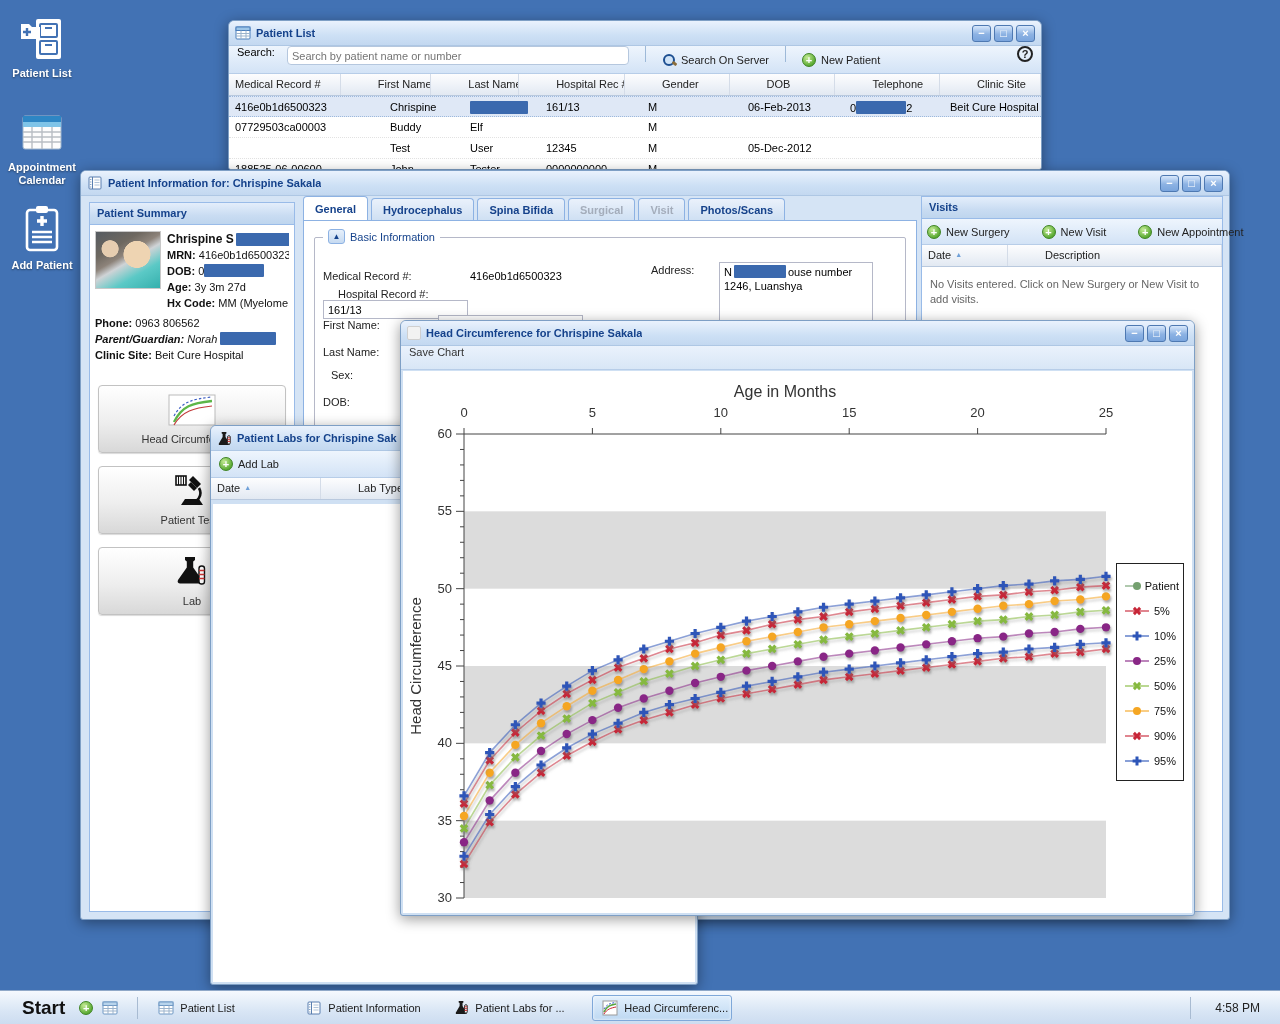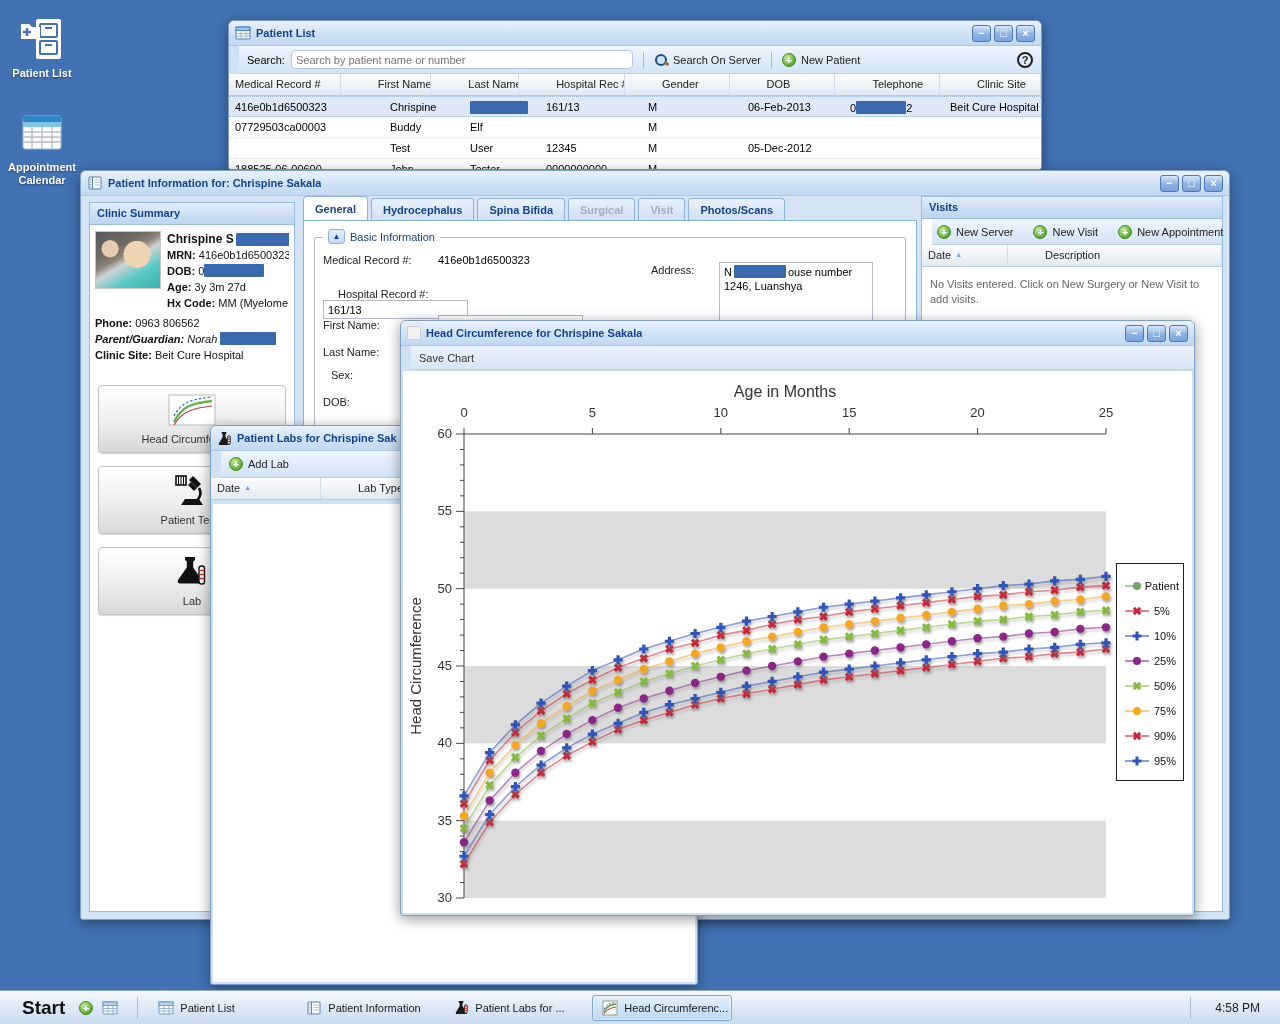--- a/index.html
+++ b/index.html
@@ -8,21 +8,21 @@
   #screen { position:absolute; width:1280px; height:1024px; background:#4272b4; overflow:hidden; }
 
   
   .win { position:absolute; background:#cfe0f3; border:1px solid #7e9fc5; border-radius:6px 6px 3px 3px; box-shadow:0 3px 14px rgba(0,0,0,.4); }
   .tbar { height:25px; display:flex; align-items:center; gap:5px; padding:0 6px; color:#15428b; font-weight:bold; font-size:11px;
           background:linear-gradient(#eaf2fd,#cde0f5 60%,#c3d8f0); border-radius:5px 5px 0 0; border-bottom:1px solid #aec7e4; }
   .tbar .ttl { white-space:nowrap; overflow:hidden; }
   .wctl { margin-left:auto; display:flex; gap:3px; }
   .wbtn { width:19px; height:17px; border:1px solid #4e79b2; border-radius:3px; background:linear-gradient(#d8e8fb,#8cb2e3 55%,#7aa5dd);
           color:#fff; font-size:11px; line-height:15px; text-align:center; font-weight:bold; cursor:pointer; }
-  .toolbar { display:flex; align-items:center; gap:6px; padding:0 8px; background:linear-gradient(#eef5fd,#d3e3f6); border-bottom:1px solid #b7cde8;margin-left:10px; }
+  .toolbar { display:flex; gap:12px; padding:0 8px; background:linear-gradient(#eef5fd,#d3e3f6); border-bottom:1px solid #b7cde8; }
   .tsep { width:1px; height:16px; background:#9db9d8; margin:0 4px; }
   .tbtn { display:flex; align-items:center; gap:5px; color:#222; cursor:pointer; white-space:nowrap; }
   .addic { width:14px; height:14px; border-radius:50%; border:1px solid #3e8422; color:#fff; font-weight:bold; font-size:11px; line-height:12px;
            text-align:center; background:radial-gradient(circle at 35% 30%, #c3ea94, #57a830 75%); display:inline-block; }
   .helpic { width:16px; height:16px; border:2px solid #222; border-radius:50%; color:#222; font-weight:bold; font-size:11px; line-height:13px; text-align:center; }
   .searchic { position:relative; width:14px; height:14px; display:inline-block; }
   .searchic::before { content:""; position:absolute; left:1px; top:1px; width:8px; height:8px; border:2px solid #1d4f91; border-radius:50%; background:#cfe3f7; }
   .searchic::after { content:""; position:absolute; left:10px; top:9px; width:5px; height:3px; background:#8a6d3b; transform:rotate(40deg); border-radius:1px; }
 
   
@@ -98,20 +98,29 @@
   </div>
   <div class="dicon" style="left:0;top:110px;">
     <svg width="46" height="46" viewBox="0 0 46 46">
       <rect x="4" y="6" width="38" height="33" rx="2" fill="#fdfdfd" stroke="#9fb6ce"></rect>
       <rect x="4" y="6" width="38" height="6" fill="#2e86c4"></rect>
       <rect x="4" y="12" width="38" height="5" fill="#7fc4e8"></rect>
       <path d="M4 22 h38 M4 27 h38 M4 32 h38 M13 17 v22 M23 17 v22 M33 17 v22" stroke="#b9bec4" stroke-width="1.4" fill="none"></path>
     </svg>
     <div class="dlabel">Appointment Calendar</div>
   </div>
+  <div class="dicon" style="left:0;top:204px;">
+    <svg width="46" height="50" viewBox="0 0 46 50">
+      <rect x="8" y="6" width="30" height="40" rx="3" fill="none" stroke="#fff" stroke-width="2.6"></rect>
+      <rect x="17" y="2" width="12" height="7" rx="2" fill="#fff"></rect>
+      <path d="M23 12 v10 M18 17 h10" stroke="#fff" stroke-width="3.4"></path>
+      <path d="M13 28 h20 M13 33 h20 M13 38 h20" stroke="#fff" stroke-width="2.4"></path>
+    </svg>
+    <div class="dlabel">Add Patient</div>
+  </div>
 
   <div class="win" id="win-patient-list" style="left:228px;top:20px;width:814px;height:150px;z-index:10;overflow:hidden;">
     <div class="tbar">
       <svg width="16" height="16" viewBox="0 0 16 16">
           <rect x="1" y="2" width="14" height="12" rx="1" fill="#fff" stroke="#4a7ebb"></rect>
           <rect x="1" y="2" width="14" height="3.5" fill="#9ec6e8" stroke="#4a7ebb"></rect>
           <path d="M1 8.5h14M1 11h14M6 5.5v8.5M11 5.5v8.5" stroke="#9bb3cc" fill="none"></path>
         </svg>
       <span class="ttl">Patient List</span>
       <span class="wctl">
@@ -199,21 +208,21 @@
         </svg>
       <span class="ttl">Patient Information for: Chrispine Sakala</span>
       <span class="wctl">
         <span class="wbtn">−</span>
         <span class="wbtn">□</span>
         <span class="wbtn">×</span>
       </span>
     </div>
 
     <div class="panel" style="left:8px;top:31px;width:206px;height:710px;">
-      <div class="phead">Clinic Summary</div>
+      <div class="phead">Patient Summary</div>
       <div style="padding:6px 5px;line-height:16px;color:#111;">
         <div style="float:left;width:66px;height:58px;margin-right:6px;border:1px solid #c8c8c8;
              background:
                radial-gradient(circle at 64% 40%, #eed4b2 0 25%, rgba(0,0,0,0) 26%),
                radial-gradient(circle at 22% 30%, #e6cdb0 0 13%, rgba(0,0,0,0) 14%),
                linear-gradient(150deg,#565b61 0%,#6e6860 28%,#8d837a 42%,#cfd3d6 52%,#5bc9c6 72%,#35b0ad 100%);"></div>
         <div style="overflow:hidden;white-space:nowrap;">
           <div style="font-weight:bold;font-size:12px;"><span>Chrispine S</span><span class="redact" style="width:78px;margin-left:2px;"></span></div>
           <div><b>MRN:</b> <span>416e0b1d6500323</span></div>
           <div><b>DOB:</b> <span>0</span><span class="redact" style="width:60px;"></span></div>
@@ -271,21 +280,21 @@
         <span class="tab disabled">Surgical</span>
         <span class="tab disabled">Visit</span>
         <span class="tab">Photos/Scans</span>
       </div>
     <div class="panel" style="left:222px;top:49px;width:614px;height:692px;border-color:#8db2e3;">
       <div class="fieldset" style="left:10px;top:16px;width:592px;height:640px;">
         <div class="legend">
           <span class="collbtn">▲</span>
           <span>Basic Information</span>
         </div>
-        <div class="frow" style="left:8px;top:16px;">
+        <div class="frow" style="left:8px;top:32px;gap:32px;">
           <span class="flabel">Medical Record #:</span>
           <span>416e0b1d6500323</span>
         </div>
         <div class="frow" style="left:8px;top:50px;flex-direction:column;">
           <span class="flabel">Hospital Record #:</span>
           <input class="finput" value="161/13" style="">
         </div>
         <div class="frow" style="left:8px;top:77px;">
           <span class="flabel">First Name:</span>
           <input class="finput" value="Chrispine" style="">
@@ -311,21 +320,21 @@
           <br><span>1246, Luanshya</span>
         </div>
       </div>
     </div>
 
     <div class="panel" style="left:840px;top:25px;width:302px;height:716px;">
       <div class="phead">Visits</div>
       <div class="toolbar" style="height:26px;padding:0 5px;" id="visits-toolbar">
           <span class="tbtn">
             <span class="addic">+</span>
-            <span>New Server</span>
+            <span>New Surgery</span>
           </span>
           <span class="tsep"></span>
           <span class="tbtn">
             <span class="addic">+</span>
             <span>New Visit</span>
           </span>
           <span class="tsep"></span>
           <span class="tbtn">
             <span class="addic">+</span>
             <span>New Appointment</span>

